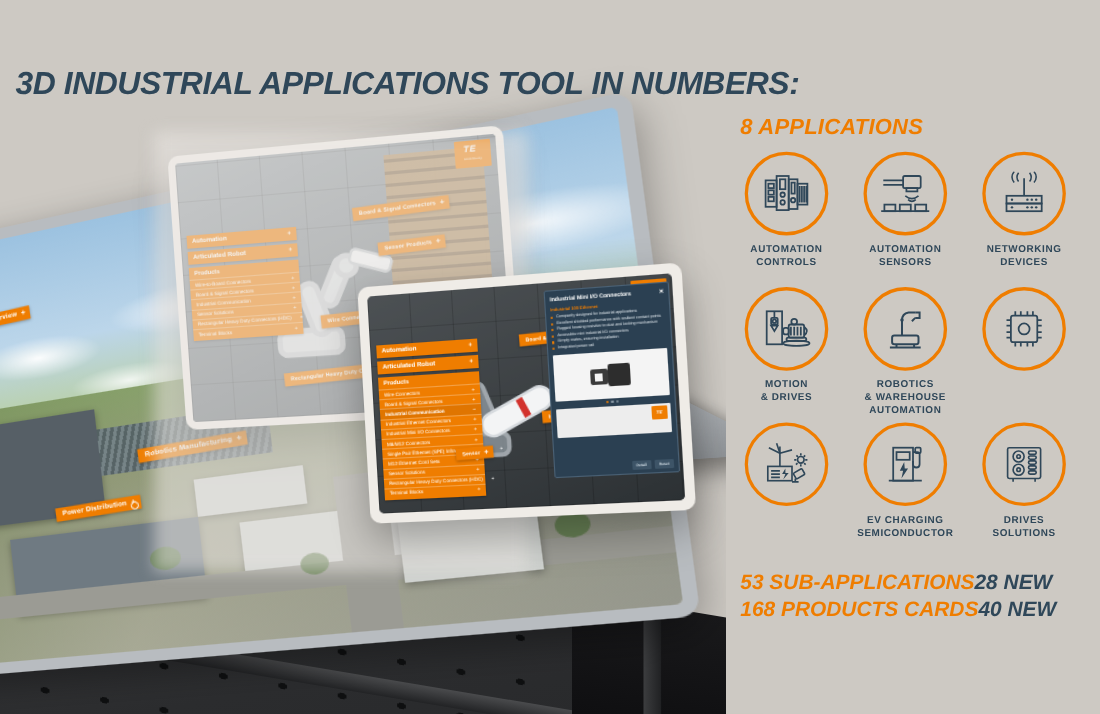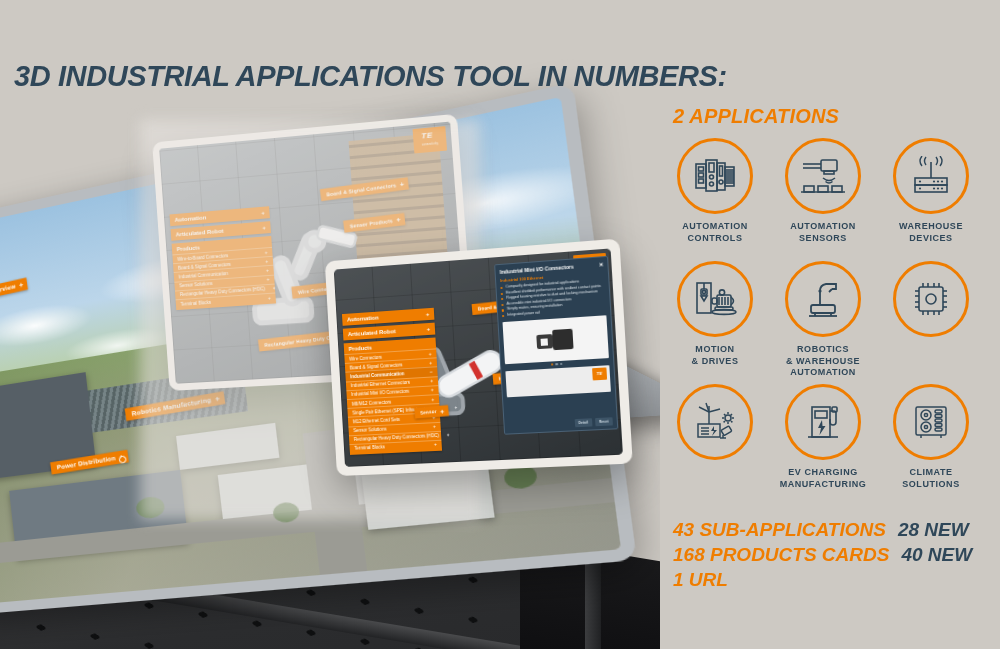--- a/index.html
+++ b/index.html
@@ -46,21 +46,21 @@
     height: 36px;
   }
 
   
   .stats { margin-top: 14px; margin-left: 18px; }
   .stat-row {
     font-size: 19px; font-weight: 700; font-style: italic;
     color: #ef7d00; line-height: 25px; letter-spacing: 0px;
     white-space: nowrap;
   }
-  .stat-new { color: #2f4759; margin-left: 12px; }
+  .stat-new { color: #2f4759; margin-left: 0; }
 
   
   .scene { position: absolute; left: 0; top: 0; width: 660px; height: 649px; overflow: hidden; }
 
   
   .desk-top {
     position: absolute; left: -40px; top: 474px; width: 720px; height: 200px;
     background: linear-gradient(160deg, #3a3b3d 0%, #2b2c2e 45%, #252628 100%);
     transform: skewY(9.5deg); transform-origin: left top;
     border-radius: 3px;
@@ -587,21 +587,21 @@
     </div>
   </div>
 </div>
 
 <div class="bg-blob"></div>
 
 <div class="page-title">3D INDUSTRIAL APPLICATIONS TOOL IN NUMBERS:</div>
 
 <div class="right-panel">
 
-  <div class="apps-heading">2 APPLICATIONS</div>
+  <div class="apps-heading">8 APPLICATIONS</div>
 
   <div class="icon-grid">
 
     <div class="icon-cell">
       <div class="icon-circle">
         <svg width="44" height="40" viewBox="0 0 44 40" fill="none" stroke="#2f4759" stroke-width="1.6">
           <rect x="3" y="8" width="10" height="24"></rect>
           <rect x="5.5" y="11" width="5" height="4"></rect>
             <rect x="5.5" y="17" width="5" height="4"></rect>
             <rect x="5.5" y="23" width="5" height="4"></rect>
@@ -655,21 +655,21 @@
           <circle cx="11" cy="25.5" r="1.1" fill="#2f4759" stroke="none"></circle>
           <circle cx="11" cy="32.5" r="1.1" fill="#2f4759" stroke="none"></circle>
           <circle cx="25" cy="25.5" r="1.1" fill="#2f4759" stroke="none"></circle>
           <circle cx="29" cy="25.5" r="1.1" fill="#2f4759" stroke="none"></circle>
           <circle cx="33" cy="25.5" r="1.1" fill="#2f4759" stroke="none"></circle>
           <circle cx="25" cy="32.5" r="1.1" fill="#2f4759" stroke="none"></circle>
           <circle cx="29" cy="32.5" r="1.1" fill="#2f4759" stroke="none"></circle>
           <circle cx="33" cy="32.5" r="1.1" fill="#2f4759" stroke="none"></circle>
         </svg>
       </div>
-      <div class="icon-label">WAREHOUSE
+      <div class="icon-label">NETWORKING
 DEVICES</div>
     </div>
 
     <div class="icon-cell">
       <div class="icon-circle">
         <svg width="44" height="40" viewBox="0 0 44 40" fill="none" stroke="#2f4759" stroke-width="1.6">
           <rect x="4" y="4" width="14" height="30"></rect>
           <line x1="11" y1="4" x2="11" y2="10"></line>
           <rect x="8" y="10" width="6" height="6" rx="1"></rect>
           <circle cx="11" cy="13" r="1.6"></circle>
@@ -766,50 +766,47 @@
         <svg width="44" height="40" viewBox="0 0 44 40" fill="none" stroke="#2f4759" stroke-width="1.6">
           <rect x="11" y="5" width="18" height="30"></rect>
           <rect x="14" y="9" width="12" height="7"></rect>
           <path d="M21 18 L17 26 L20 26 L18.5 33 L24.5 24 L21.5 24 Z" fill="#2f4759" stroke="none"></path>
           <path d="M29 9 L33 9 Q35 9 35 11 L35 20 Q35 23 32 23 Q29 23 29 20 L29 17"></path>
           <rect x="31" y="5" width="5" height="5" rx="1"></rect>
           <line x1="7" y1="35" x2="37" y2="35"></line>
         </svg>
       </div>
       <div class="icon-label">EV CHARGING
-MANUFACTURING</div>
+SEMICONDUCTOR</div>
     </div>
 
     <div class="icon-cell">
       <div class="icon-circle">
         <svg width="44" height="40" viewBox="0 0 44 40" fill="none" stroke="#2f4759" stroke-width="1.5">
           <rect x="7" y="5" width="30" height="28" rx="1.5"></rect>
           <circle cx="17" cy="13" r="5"></circle>
           <circle cx="17" cy="13" r="1.6"></circle>
           <circle cx="17" cy="25" r="5"></circle>
           <circle cx="17" cy="25" r="1.6"></circle>
           <rect x="26" y="8" width="7" height="3" rx="1.5"></rect>
           <rect x="26" y="12.5" width="7" height="3" rx="1.5"></rect>
           <rect x="26" y="17" width="7" height="3" rx="1.5"></rect>
           <rect x="26" y="21.5" width="7" height="3" rx="1.5"></rect>
           <rect x="26" y="26" width="7" height="3" rx="1.5"></rect>
           <line x1="12" y1="33" x2="12" y2="36"></line>
           <line x1="32" y1="33" x2="32" y2="36"></line>
         </svg>
       </div>
-      <div class="icon-label">CLIMATE
+      <div class="icon-label">DRIVES
 SOLUTIONS</div>
     </div>
 
   </div>
 
   <div class="stats">
     <div class="stat-row">
-      <span>43 SUB-APPLICATIONS</span><span class="stat-new">28 NEW</span>
+      <span>53 SUB-APPLICATIONS</span><span class="stat-new">28 NEW</span>
     </div>
     <div class="stat-row">
       <span>168 PRODUCTS CARDS</span><span class="stat-new">40 NEW</span>
     </div>
-    <div class="stat-row">
-      <span>1 URL</span><span class="stat-new"></span>
-    </div>
   </div>
 </div>
 
 </body></html>

